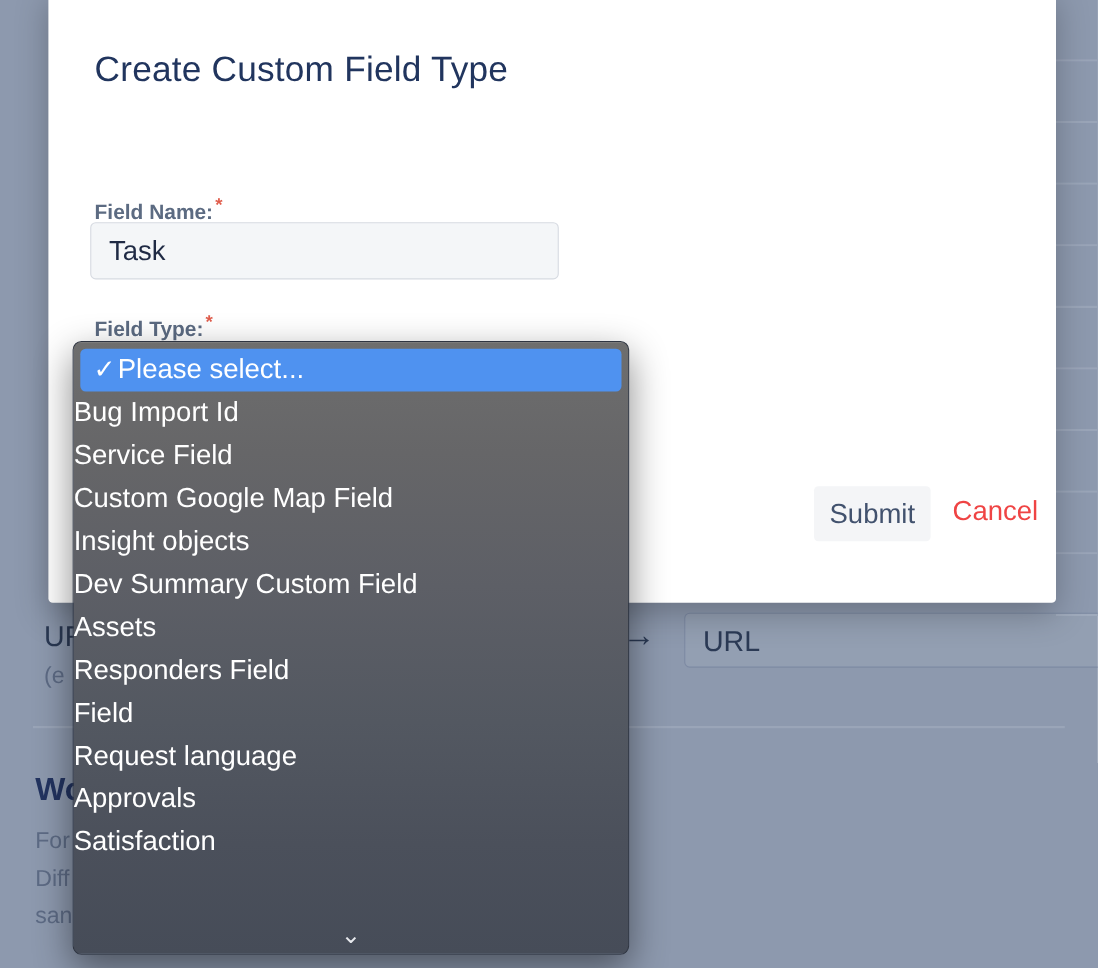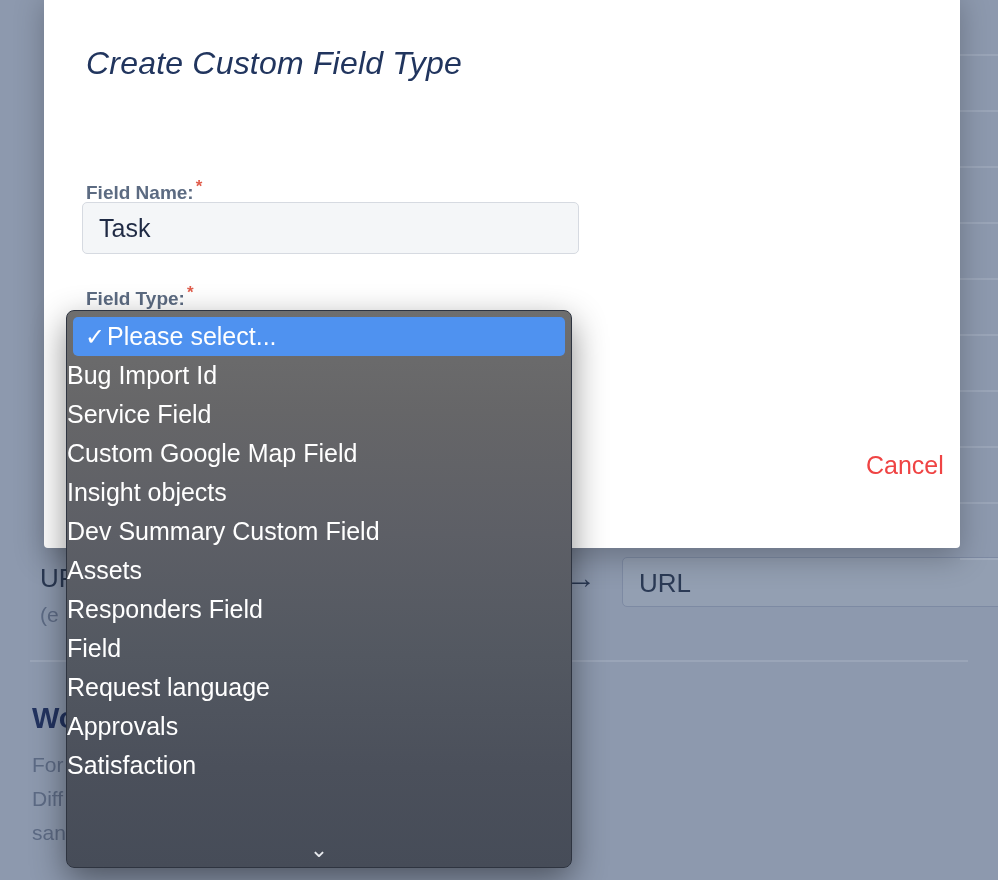--- a/index.html
+++ b/index.html
@@ -128,21 +128,20 @@
     border-radius: 4px;
     box-shadow: 0 10px 30px rgba(0,0,0,0.25);
   }
   .modal-title {
     position: absolute;
     left: 42px;
     top: 55px;
     font-size: 32px;
     color: #21355e;
     letter-spacing: 0.2px;
-    font-style: italic;
   }
 
   .field-label {
     position: absolute;
     font-size: 19px;
     font-weight: bold;
     color: #5c6b82;
   }
   .field-label .req {
     color: #e05c4b;
@@ -151,21 +150,21 @@
     margin-left: 2px;
   }
 
   #label-field-name { left: 42px; top: 187px; text-align: right; }
   #label-field-type { left: 42px; top: 293px; }
 
   .text-input {
     position: absolute;
     left: 38px;
     top: 212px;
-    width: 497px;
+    width: 426px;
     height: 52px;
     border: 1px solid #d6dae1;
     border-radius: 5px;
     background: #f4f6f8;
     font-family: "Liberation Sans", sans-serif;
     font-size: 25px;
     color: #1f2a44;
     padding: 0 16px;
     outline: none;
   }
@@ -291,20 +290,21 @@
     <div class="field-label" id="label-field-name">
       <span>Field Name:</span><span class="req">*</span>
     </div>
 
     <input class="text-input" type="text" value="Task" style="">
 
     <div class="field-label" id="label-field-type">
       <span>Field Type:</span><span class="req">*</span>
     </div>
 
+    <button class="btn-submit">Submit</button>
     <button class="btn-cancel">Cancel</button>
   </div>
 
   <div class="dropdown" id="dropdown">
     <div class="dd-item selected"><span class="check">✓</span><span>Please select...</span></div>
       <div class="dd-item"><span>Bug Import Id</span></div>
       <div class="dd-item"><span>Service Field</span></div>
       <div class="dd-item"><span>Custom Google Map Field</span></div>
       <div class="dd-item"><span>Insight objects</span></div>
       <div class="dd-item"><span>Dev Summary Custom Field</span></div>

